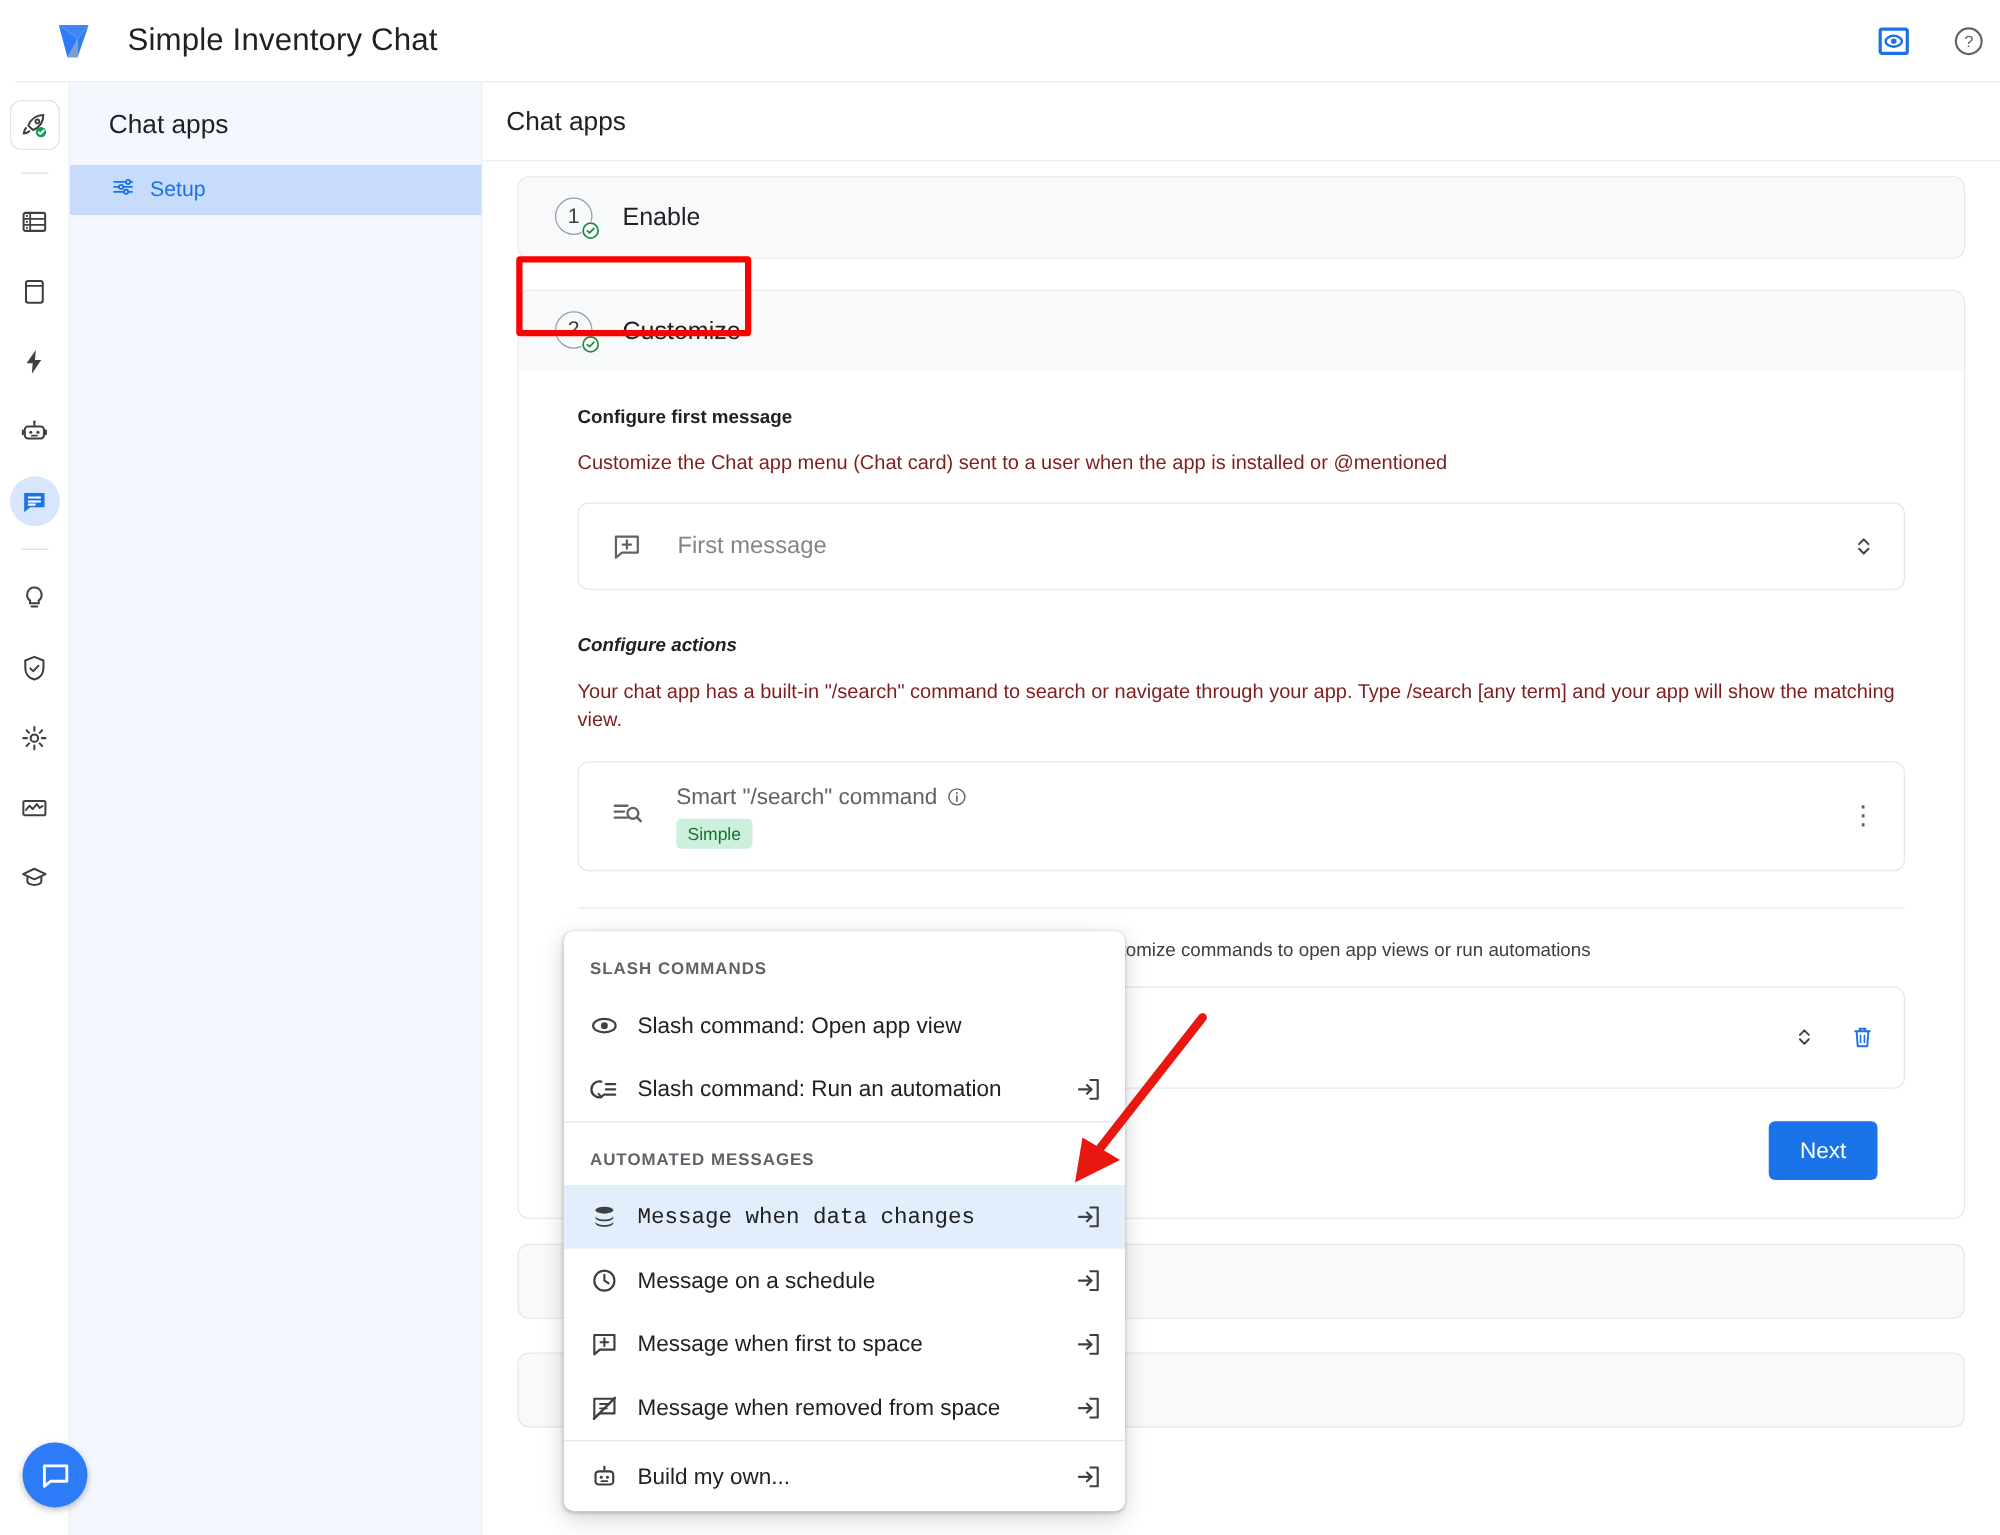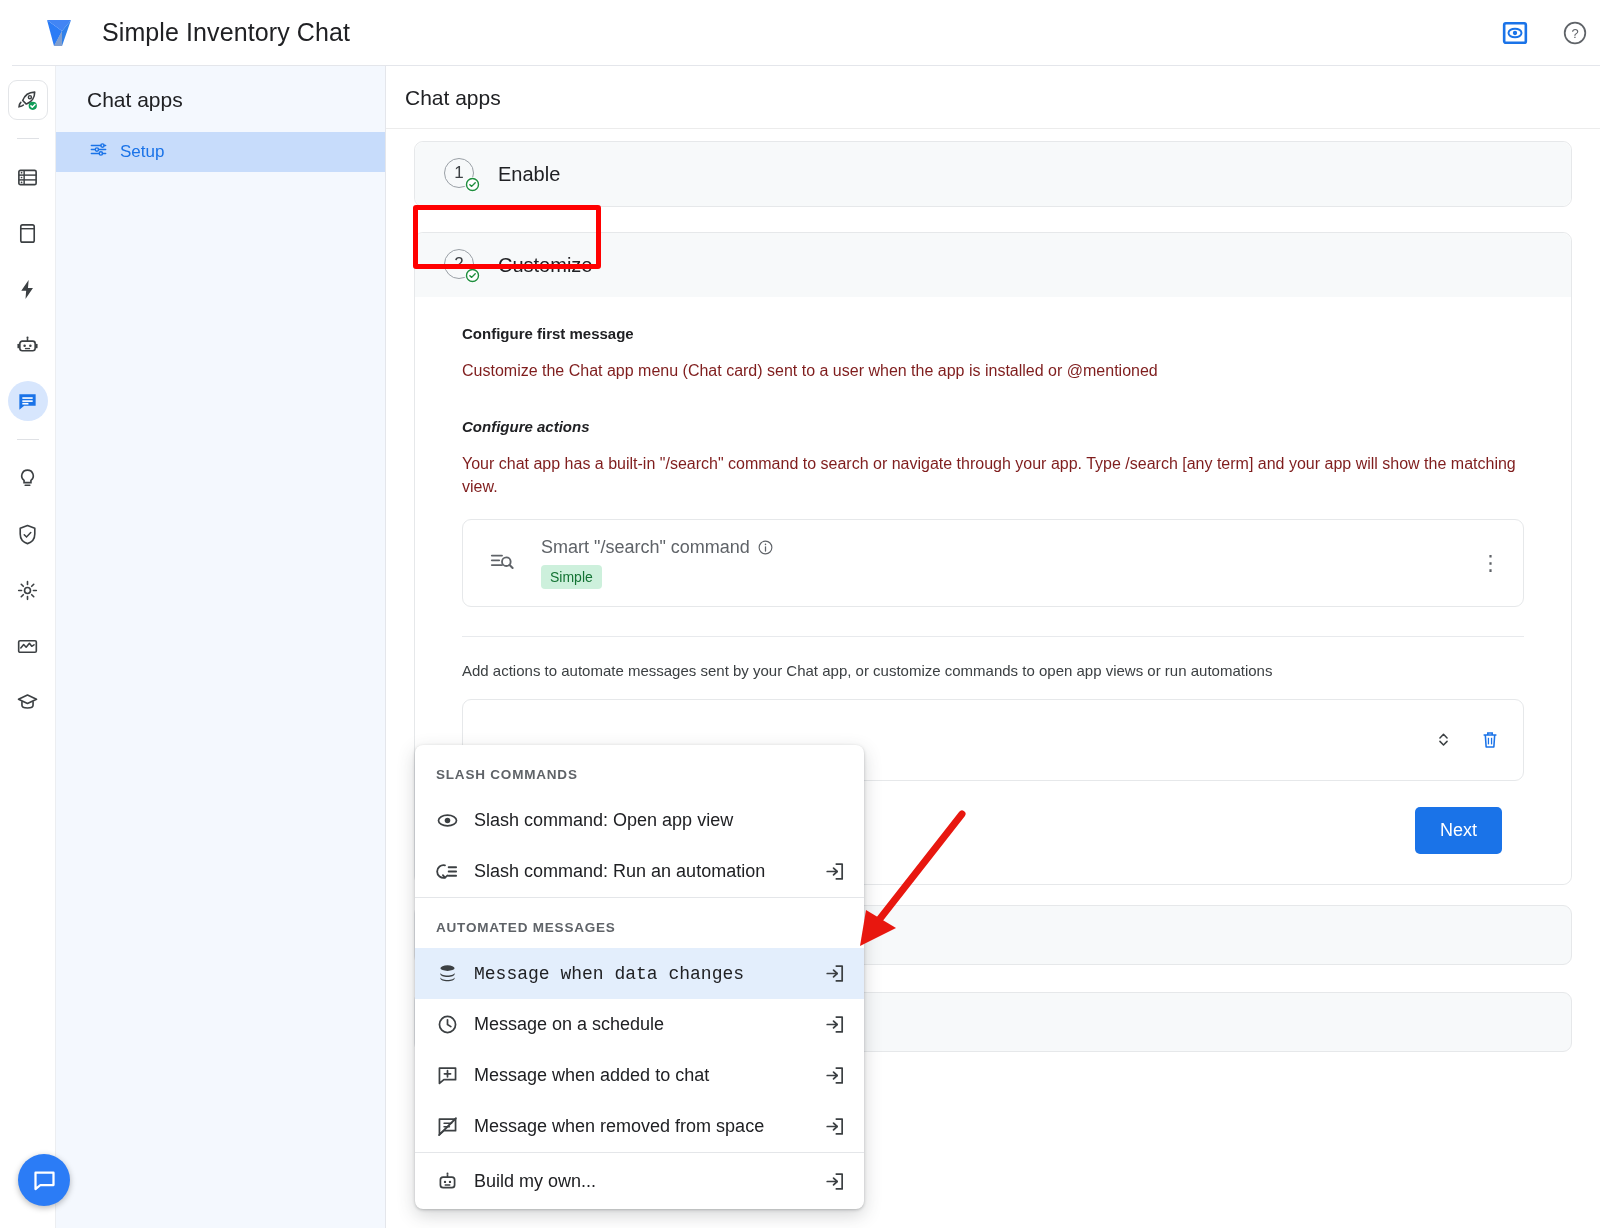--- a/index.html
+++ b/index.html
@@ -135,21 +135,21 @@
     font-family: "Liberation Sans", sans-serif;
   }
 
   .collapsed-card {
     border: 1px solid #e6e8ea; border-radius: 9px; background: #f7f9fa;
     height: 60px; margin-top: 18px;
   }
 
   
   .menu {
-    position: absolute; left: 415px; top: 745px; width: 449px;
+    position: absolute; left: 451px; top: 745px; width: 449px;
     background: #fff; border-radius: 8px;
     box-shadow: 0 1px 3px rgba(60,64,67,.3), 0 6px 18px rgba(60,64,67,.22);
     padding: 0; z-index: 40; overflow: hidden;
   }
   .menu-section-label {
     font-size: 13.5px; font-weight: 700; color: #5f6368; letter-spacing: .8px;
     padding: 22px 0 13px 21px;
   }
   .menu-item {
     display: flex; align-items: center; height: 51px; padding: 0 18px 0 21px;
@@ -346,20 +346,38 @@
             </div>
           </div>
           <div class="step-label">Customize</div>
         </div>
 
         <div class="step-body">
 
           <div class="sec-title">Configure first message</div>
           <div class="sec-desc">Customize the Chat app menu (Chat card) sent to a user when the app is installed or @mentioned</div>
 
+          <div class="field-card">
+            <span class="ico">
+              <svg viewBox="0 0 24 24" width="25" height="25">
+                <path d="M3.6 4.2h16.8v12.2H8.2L3.6 20.3z" fill="none" stroke="#5f6368" stroke-width="1.7" stroke-linejoin="round"></path>
+                <line x1="12" y1="7" x2="12" y2="13.4" stroke="#5f6368" stroke-width="1.7" stroke-linecap="round"></line>
+                <line x1="8.8" y1="10.2" x2="15.2" y2="10.2" stroke="#5f6368" stroke-width="1.7" stroke-linecap="round"></line>
+              </svg>
+            </span>
+            <span class="lbl">First message</span>
+            <span class="right">
+              <span class="sortctl">
+                <svg viewBox="0 0 24 24" width="20" height="24">
+                  <path d="M7.5 10 12 5.4 16.5 10" fill="none" stroke="#3c4043" stroke-width="1.9" stroke-linecap="round" stroke-linejoin="round"></path>
+                  <path d="M7.5 14.4 12 19l4.5-4.6" fill="none" stroke="#3c4043" stroke-width="1.9" stroke-linecap="round" stroke-linejoin="round"></path>
+                </svg>
+              </span>
+            </span>
+          </div>
 
           <div class="sec-title" style="margin-top:36px;font-style:italic;">Configure actions</div>
           <div class="sec-desc">Your chat app has a built-in "/search" command to search or navigate through your app. Type /search [any term] and your app will show the matching view.</div>
 
           <div class="cmd-card">
             <span class="ico">
               <svg viewBox="0 0 24 24" width="26" height="26">
                 <line x1="2.6" y1="7" x2="12" y2="7" stroke="#5f6368" stroke-width="1.7" stroke-linecap="round"></line>
                 <line x1="2.6" y1="11.4" x2="9.4" y2="11.4" stroke="#5f6368" stroke-width="1.7" stroke-linecap="round"></line>
                 <line x1="2.6" y1="15.8" x2="12" y2="15.8" stroke="#5f6368" stroke-width="1.7" stroke-linecap="round"></line>
@@ -491,21 +509,21 @@
     </div>
 
     <div class="menu-item">
       <span class="mi-ico">
         <svg viewBox="0 0 24 24" width="23" height="23">
           <path d="M3.6 4.2h16.8v12.2H8.2L3.6 20.3z" fill="none" stroke="#3c4043" stroke-width="1.8" stroke-linejoin="round"></path>
           <line x1="12" y1="7" x2="12" y2="13.4" stroke="#3c4043" stroke-width="1.8" stroke-linecap="round"></line>
           <line x1="8.8" y1="10.2" x2="15.2" y2="10.2" stroke="#3c4043" stroke-width="1.8" stroke-linecap="round"></line>
         </svg>
       </span>
-      <span class="mi-label">Message when added to chat</span>
+      <span class="mi-label">Message when first to space</span>
       <span class="mi-act">
         <svg viewBox="0 0 24 24" width="23" height="23">
           <path d="M13.2 4.2H20v15.6h-6.8" fill="none" stroke="#3c4043" stroke-width="1.8" stroke-linejoin="round"></path>
           <line x1="4.4" y1="12" x2="14.6" y2="12" stroke="#3c4043" stroke-width="1.8" stroke-linecap="round"></line>
           <path d="M11 8.4 14.8 12 11 15.6" fill="none" stroke="#3c4043" stroke-width="1.8" stroke-linecap="round" stroke-linejoin="round"></path>
         </svg>
       </span>
     </div>
 
     <div class="menu-item">

